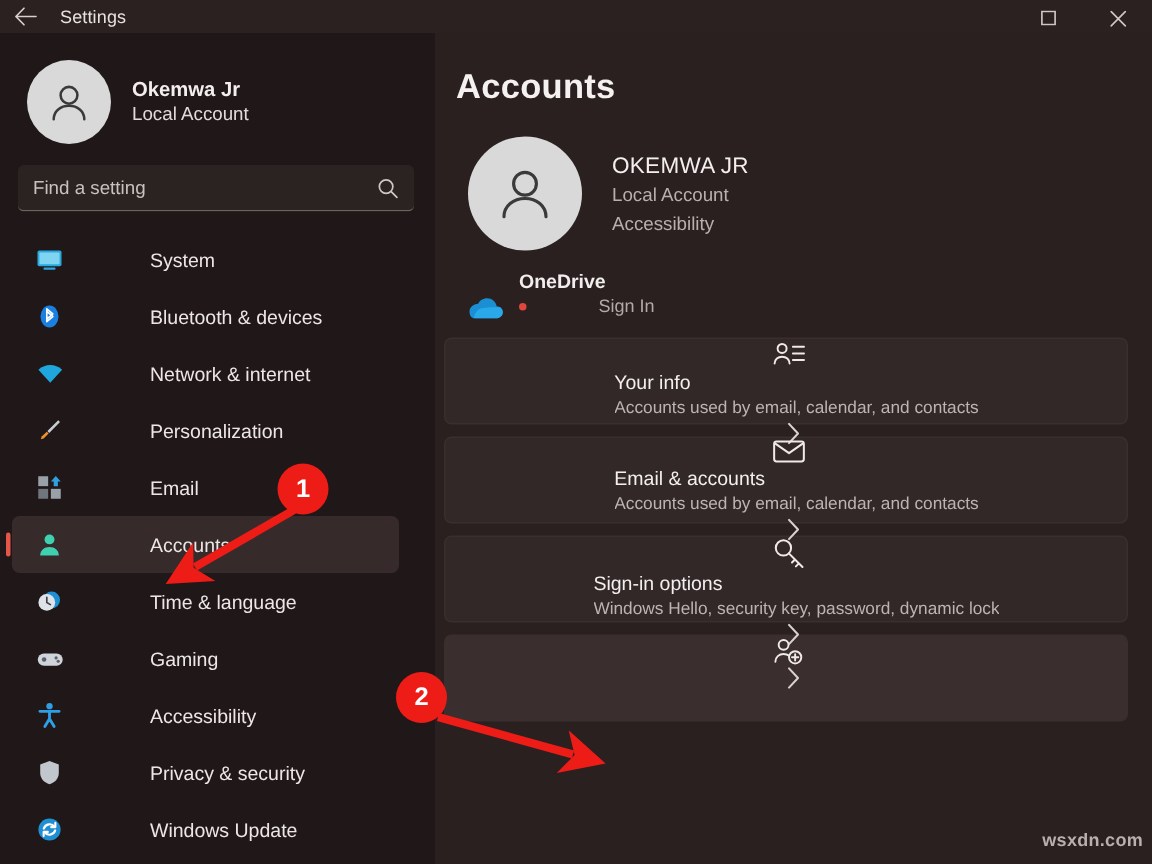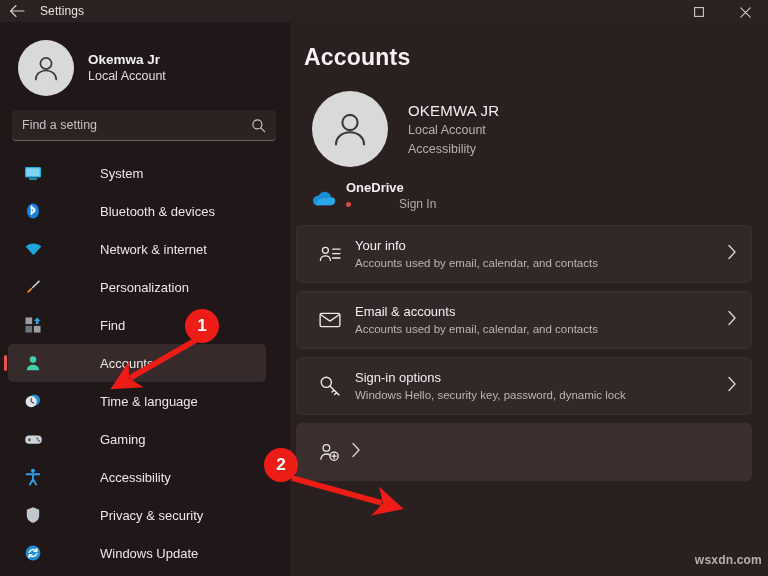--- a/index.html
+++ b/index.html
@@ -148,21 +148,21 @@
   .acct-text { margin-left: 20px; }
   .acct-name {
     font-size: 15px; color: #f3efee; line-height: 21px;
     letter-spacing: .2px;
   }
   .acct-line {
     font-size: 12.5px; color: #b9afae; line-height: 19px;
   }
 
   .onedrive {
-    display: flex; align-items: center;
+    display: flex; align-items: flex-end;
     padding: 12px 0 0 20px;
   }
   .od-ico { width: 26px; flex: none; padding-top: 4px; display:flex; }
   .od-text { margin-left: 10px; }
   .od-title {
     font-size: 13px; font-weight: bold; color: #f2eeed; line-height: 17px;
   }
   .od-signin {
     font-size: 12px; color: #b3a9a8; line-height: 17px;
     display: flex; align-items: center; gap: 40px;
@@ -174,20 +174,21 @@
 
   .cards { margin-top: 12px; padding: 0 16px 0 6px; }
   .card {
     display: flex; align-items: center;
     height: 58px;
     background: #332828;
     border: 1px solid #3a2e2e;
     border-radius: 5px;
     margin-bottom: 8px;
     padding: 0 14px 0 18px;
+    flex-direction: column;
   }
   .card.hover { background: #3a2e2e; }
   .card-ico {
     width: 30px; flex: none;
     display: flex; align-items: center; justify-content: center;
     color: #efe9e8;
   }
   .card-text { margin-left: 10px; flex: 1; min-width: 0; }
   .card-title {
     font-size: 13px; color: #f3efee; line-height: 18px;
@@ -313,21 +314,21 @@
 
       <div class="navitem">
         <span class="nav-ico">
           <svg width="18" height="18" viewBox="0 0 18 18">
             <rect x="1.5" y="1.5" width="6.6" height="6.6" fill="#9aa0a8"></rect>
             <rect x="1.5" y="9.9" width="6.6" height="6.6" fill="#6f757d"></rect>
             <rect x="9.9" y="9.9" width="6.6" height="6.6" fill="#9aa0a8"></rect>
             <path d="M13.2 1.4l3.3 3.6h-1.9v3.1h-2.8V5h-1.9l3.3-3.6z" fill="#2f9fe0"></path>
           </svg>
         </span>
-        <span class="nav-label">Find</span>
+        <span class="nav-label">Email</span>
       </div>
 
       <div class="navitem selected">
         <span class="nav-ico">
           <svg width="18" height="18" viewBox="0 0 18 18">
             <circle cx="9" cy="5.6" r="3.3" fill="#3fd0b0"></circle>
             <path d="M2.8 16.3c0-3.5 2.8-5.6 6.2-5.6s6.2 2.1 6.2 5.6H2.8z" fill="#3fd0b0"></path>
           </svg>
         </span>
         <span class="nav-label">Accounts</span>

